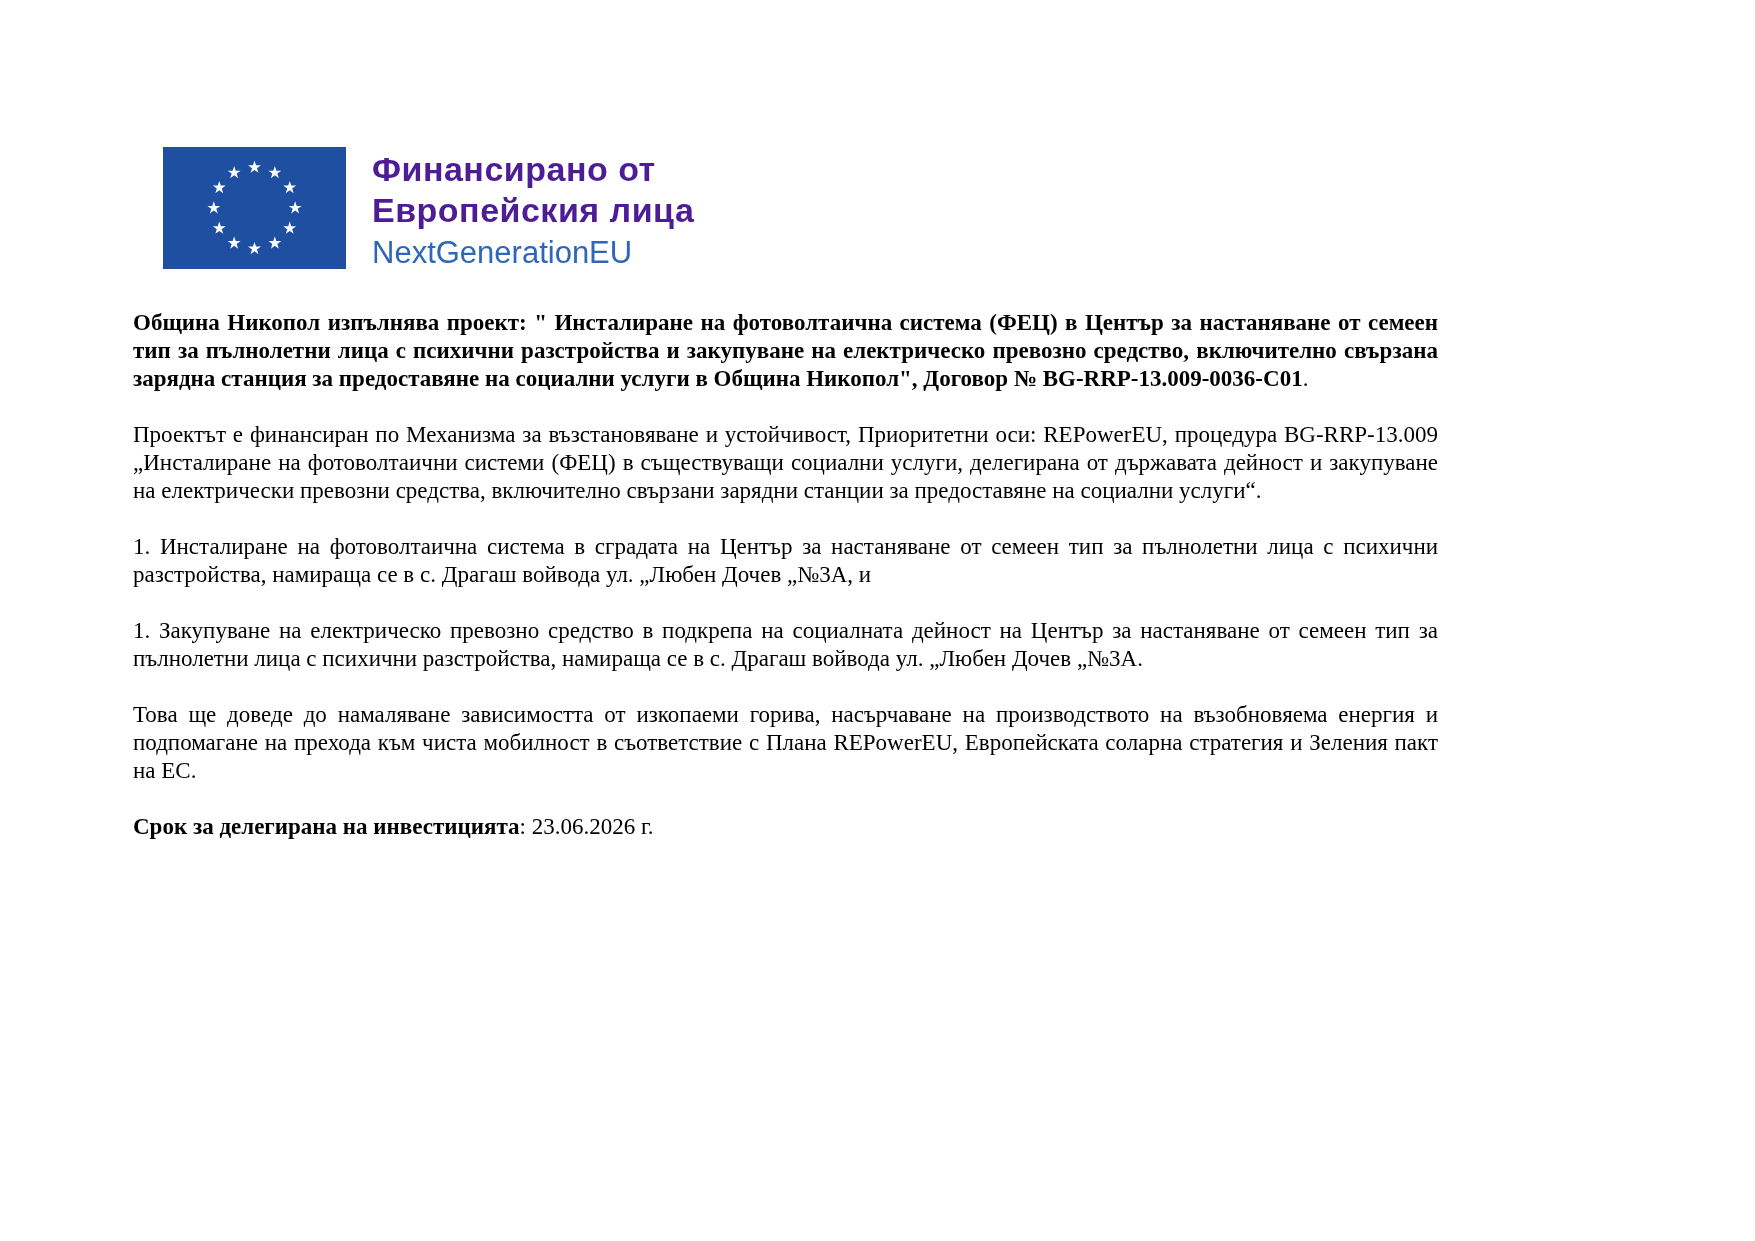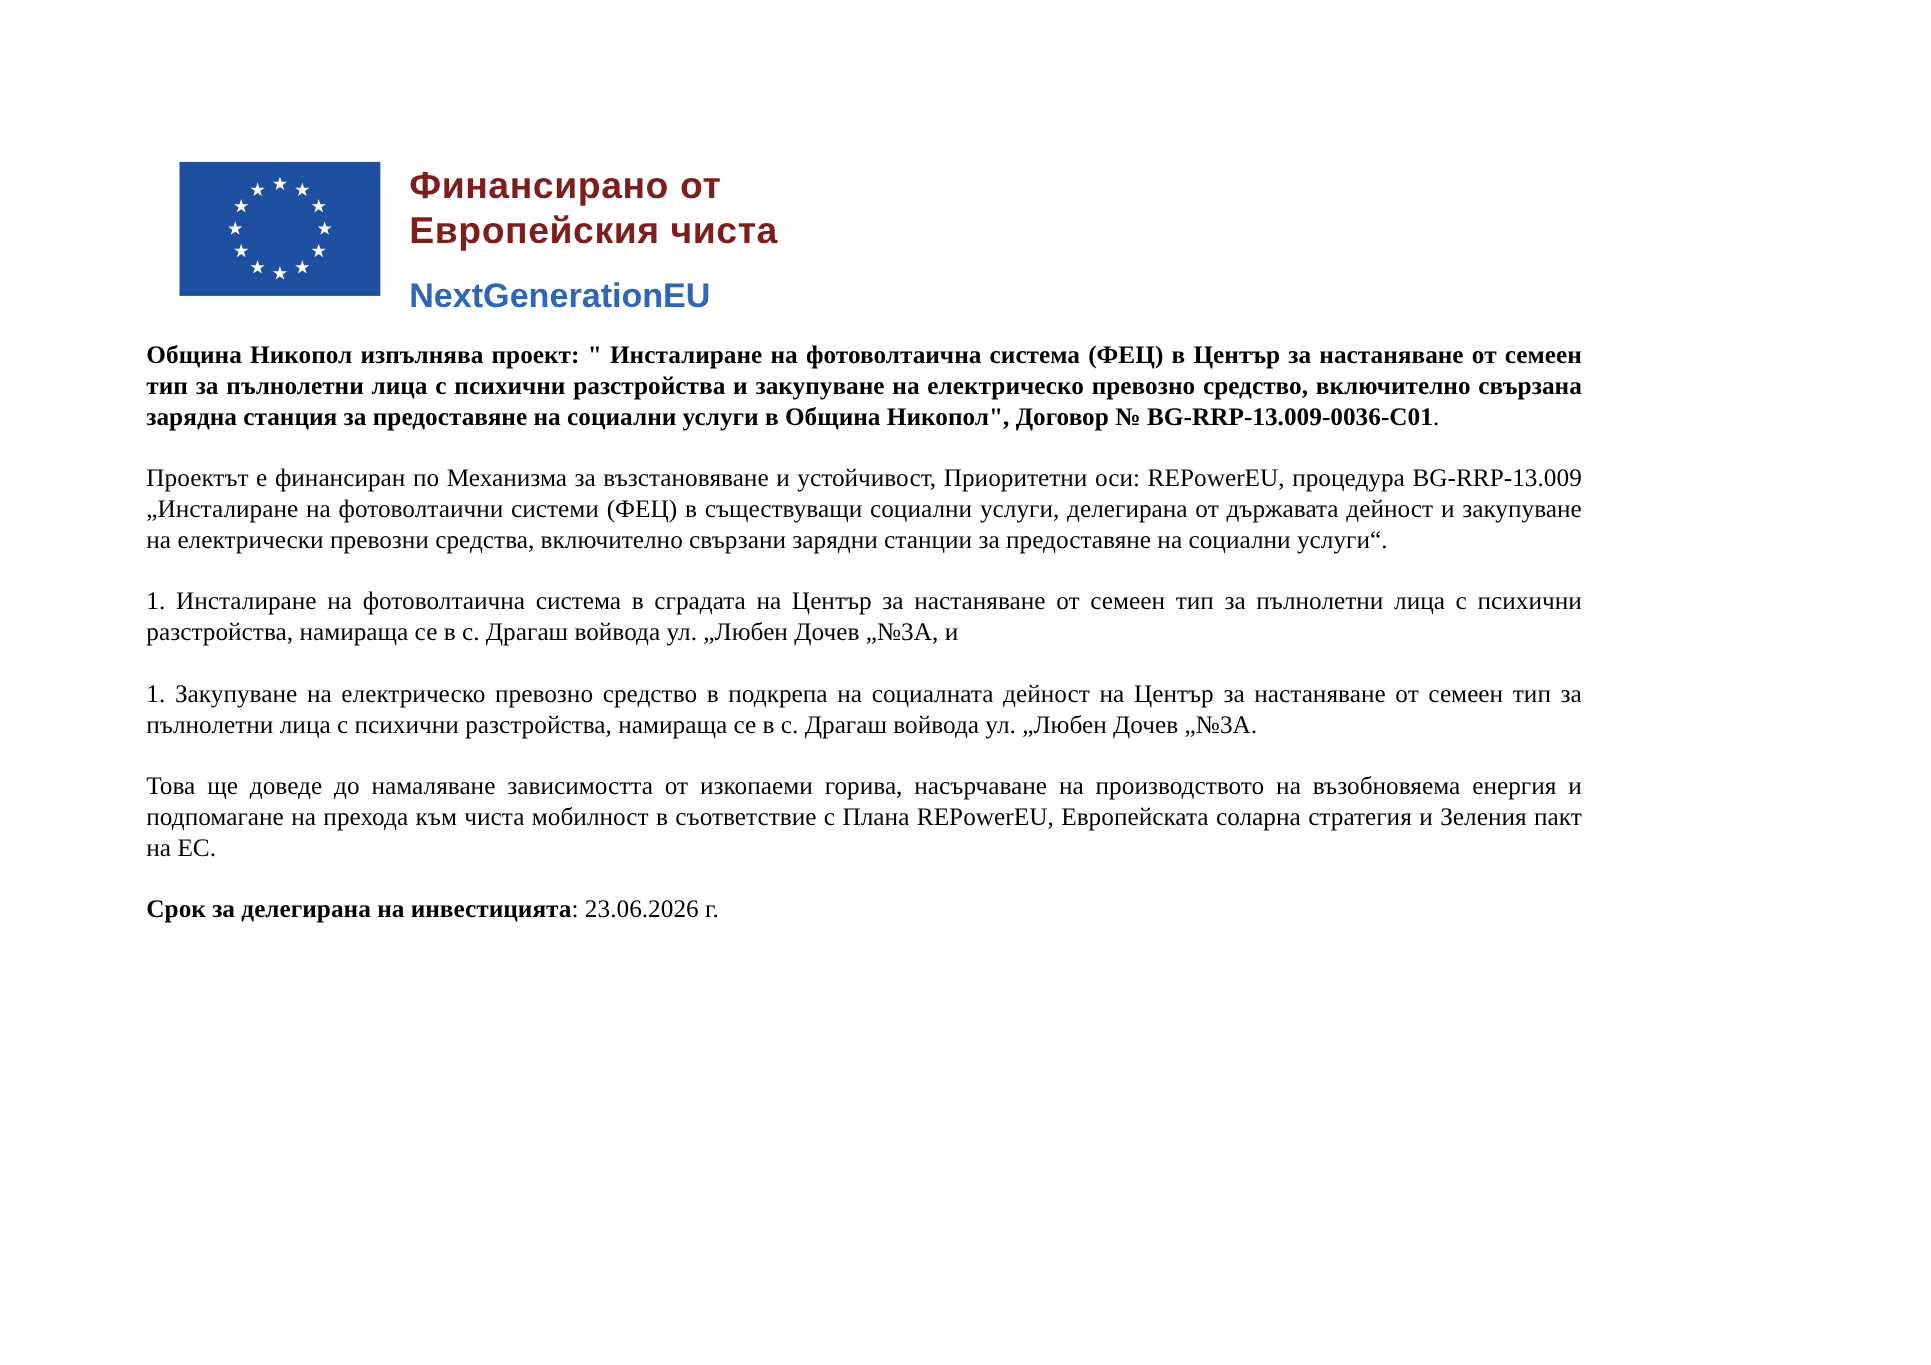--- a/index.html
+++ b/index.html
@@ -34,29 +34,29 @@
   }
   .logo-text {
     margin-left: 26px;
     font-family: "Liberation Sans", sans-serif;
     padding-top: 2px;
   }
   .logo-text .funded {
     font-weight: bold;
     font-size: 34px;
     line-height: 41px;
-    color: #7f1d1d;
+    color: #4c1d95;
     letter-spacing: 0.5px;
   }
   .logo-text .program {
-    font-weight: bold;
+    font-weight: normal;
     font-size: 31px;
     line-height: 38px;
     color: #2e66b8;
-    margin-top: 19px;
+    margin-top: 3px;
   }
   
   .doc-body {
     width: 1305px;
   }
   .para {
     margin: 0 0 28px 0;
     font-size: 23px;
     line-height: 28px;
     text-align: justify;
@@ -82,21 +82,21 @@
       <use href="#eu-star" x="165" y="141.96"></use>
       <use href="#eu-star" x="135" y="150"></use>
       <use href="#eu-star" x="105" y="141.96"></use>
       <use href="#eu-star" x="83.04" y="120"></use>
       <use href="#eu-star" x="75" y="90"></use>
       <use href="#eu-star" x="83.04" y="60"></use>
       <use href="#eu-star" x="105" y="38.04"></use>
     </svg>
     <div class="logo-text">
       <div class="funded">Финансирано от</div>
-      <div class="funded">Европейския чиста</div>
+      <div class="funded">Европейския лица</div>
       <div class="program">NextGenerationEU</div>
     </div>
   </div>
 
   <div class="doc-body">
     <p class="para"><b>Община Никопол изпълнява проект: " Инсталиране на фотоволтаична система (ФЕЦ) в Център за настаняване от семеен тип за пълнолетни лица с психични разстройства и закупуване на електрическо превозно средство, включително свързана зарядна станция за предоставяне на социални услуги в Община Никопол", Договор № BG-RRP-13.009-0036-C01</b><span>.</span></p>
 
     <p class="para"><b></b><span>Проектът е финансиран по Механизма за възстановяване и устойчивост, Приоритетни оси: REPowerEU, процедура BG-RRP-13.009 „Инсталиране на фотоволтаични системи (ФЕЦ) в съществуващи социални услуги, делегирана от държавата дейност и закупуване на електрически превозни средства, включително свързани зарядни станции за предоставяне на социални услуги“.</span></p>
 
 

